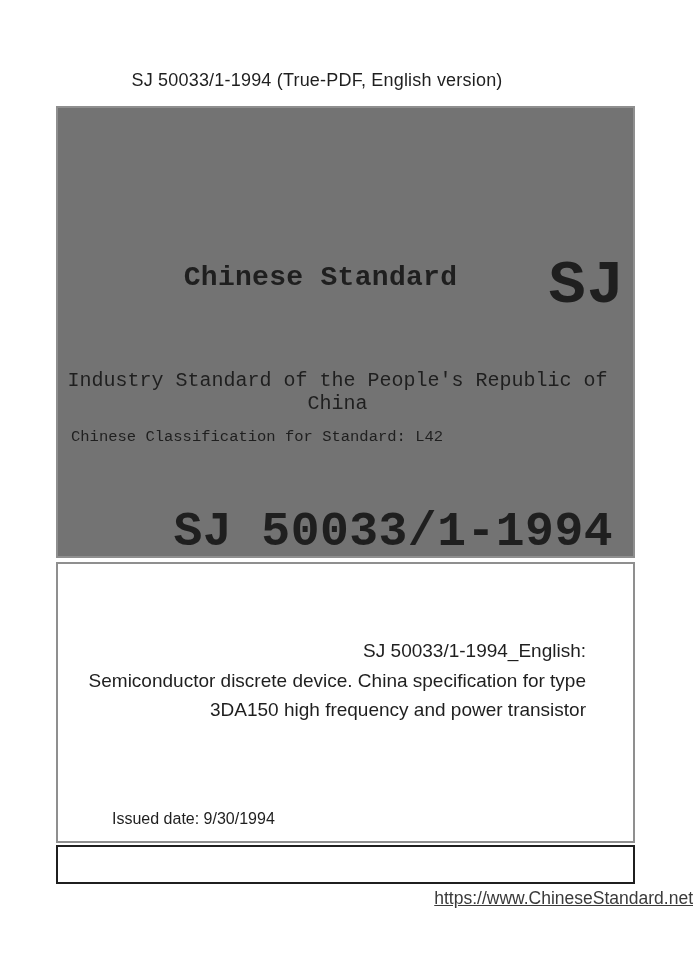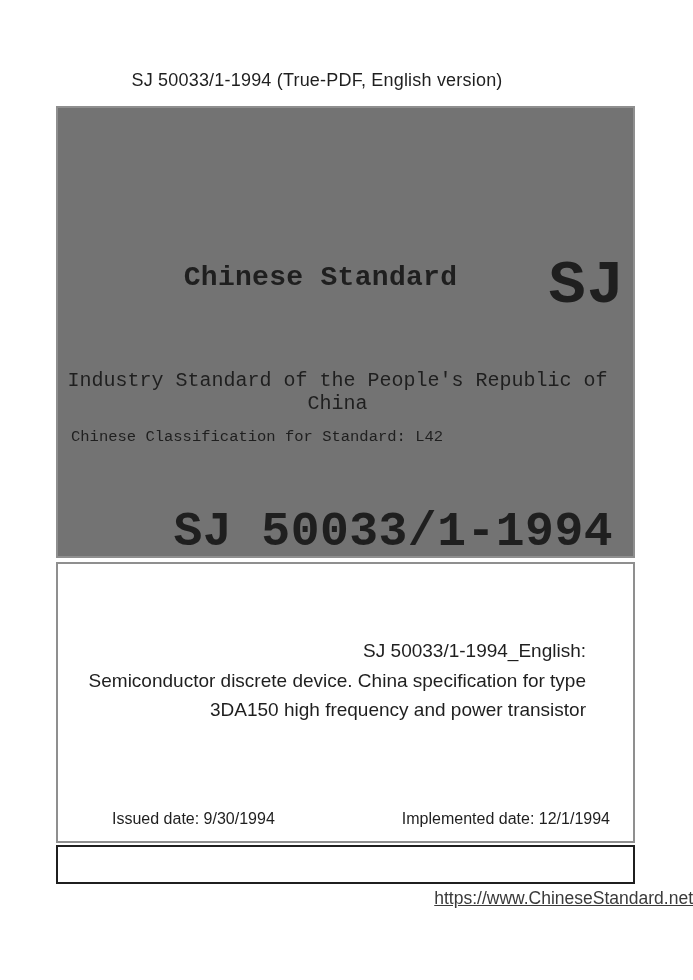--- a/index.html
+++ b/index.html
@@ -85,21 +85,20 @@
   <div class="standard-number">SJ 50033/1-1994</div>
 </div>
 
 <div class="title-box">
   <div class="en-title">
     <div>SJ 50033/1-1994_English:</div>
     <div>Semiconductor discrete device. China specification for type 3DA150 high frequency and power transistor</div>
   </div>
   <div class="dates-row">
     <span>Issued date: 9/30/1994</span>
-    <span>Implemented date: 12/1/1994</span>
   </div>
 </div>
 
 <div class="empty-box"></div>
 
 <div class="page-footer">
   <a>https://www.ChineseStandard.net</a>
 </div>
 
 </body></html>

